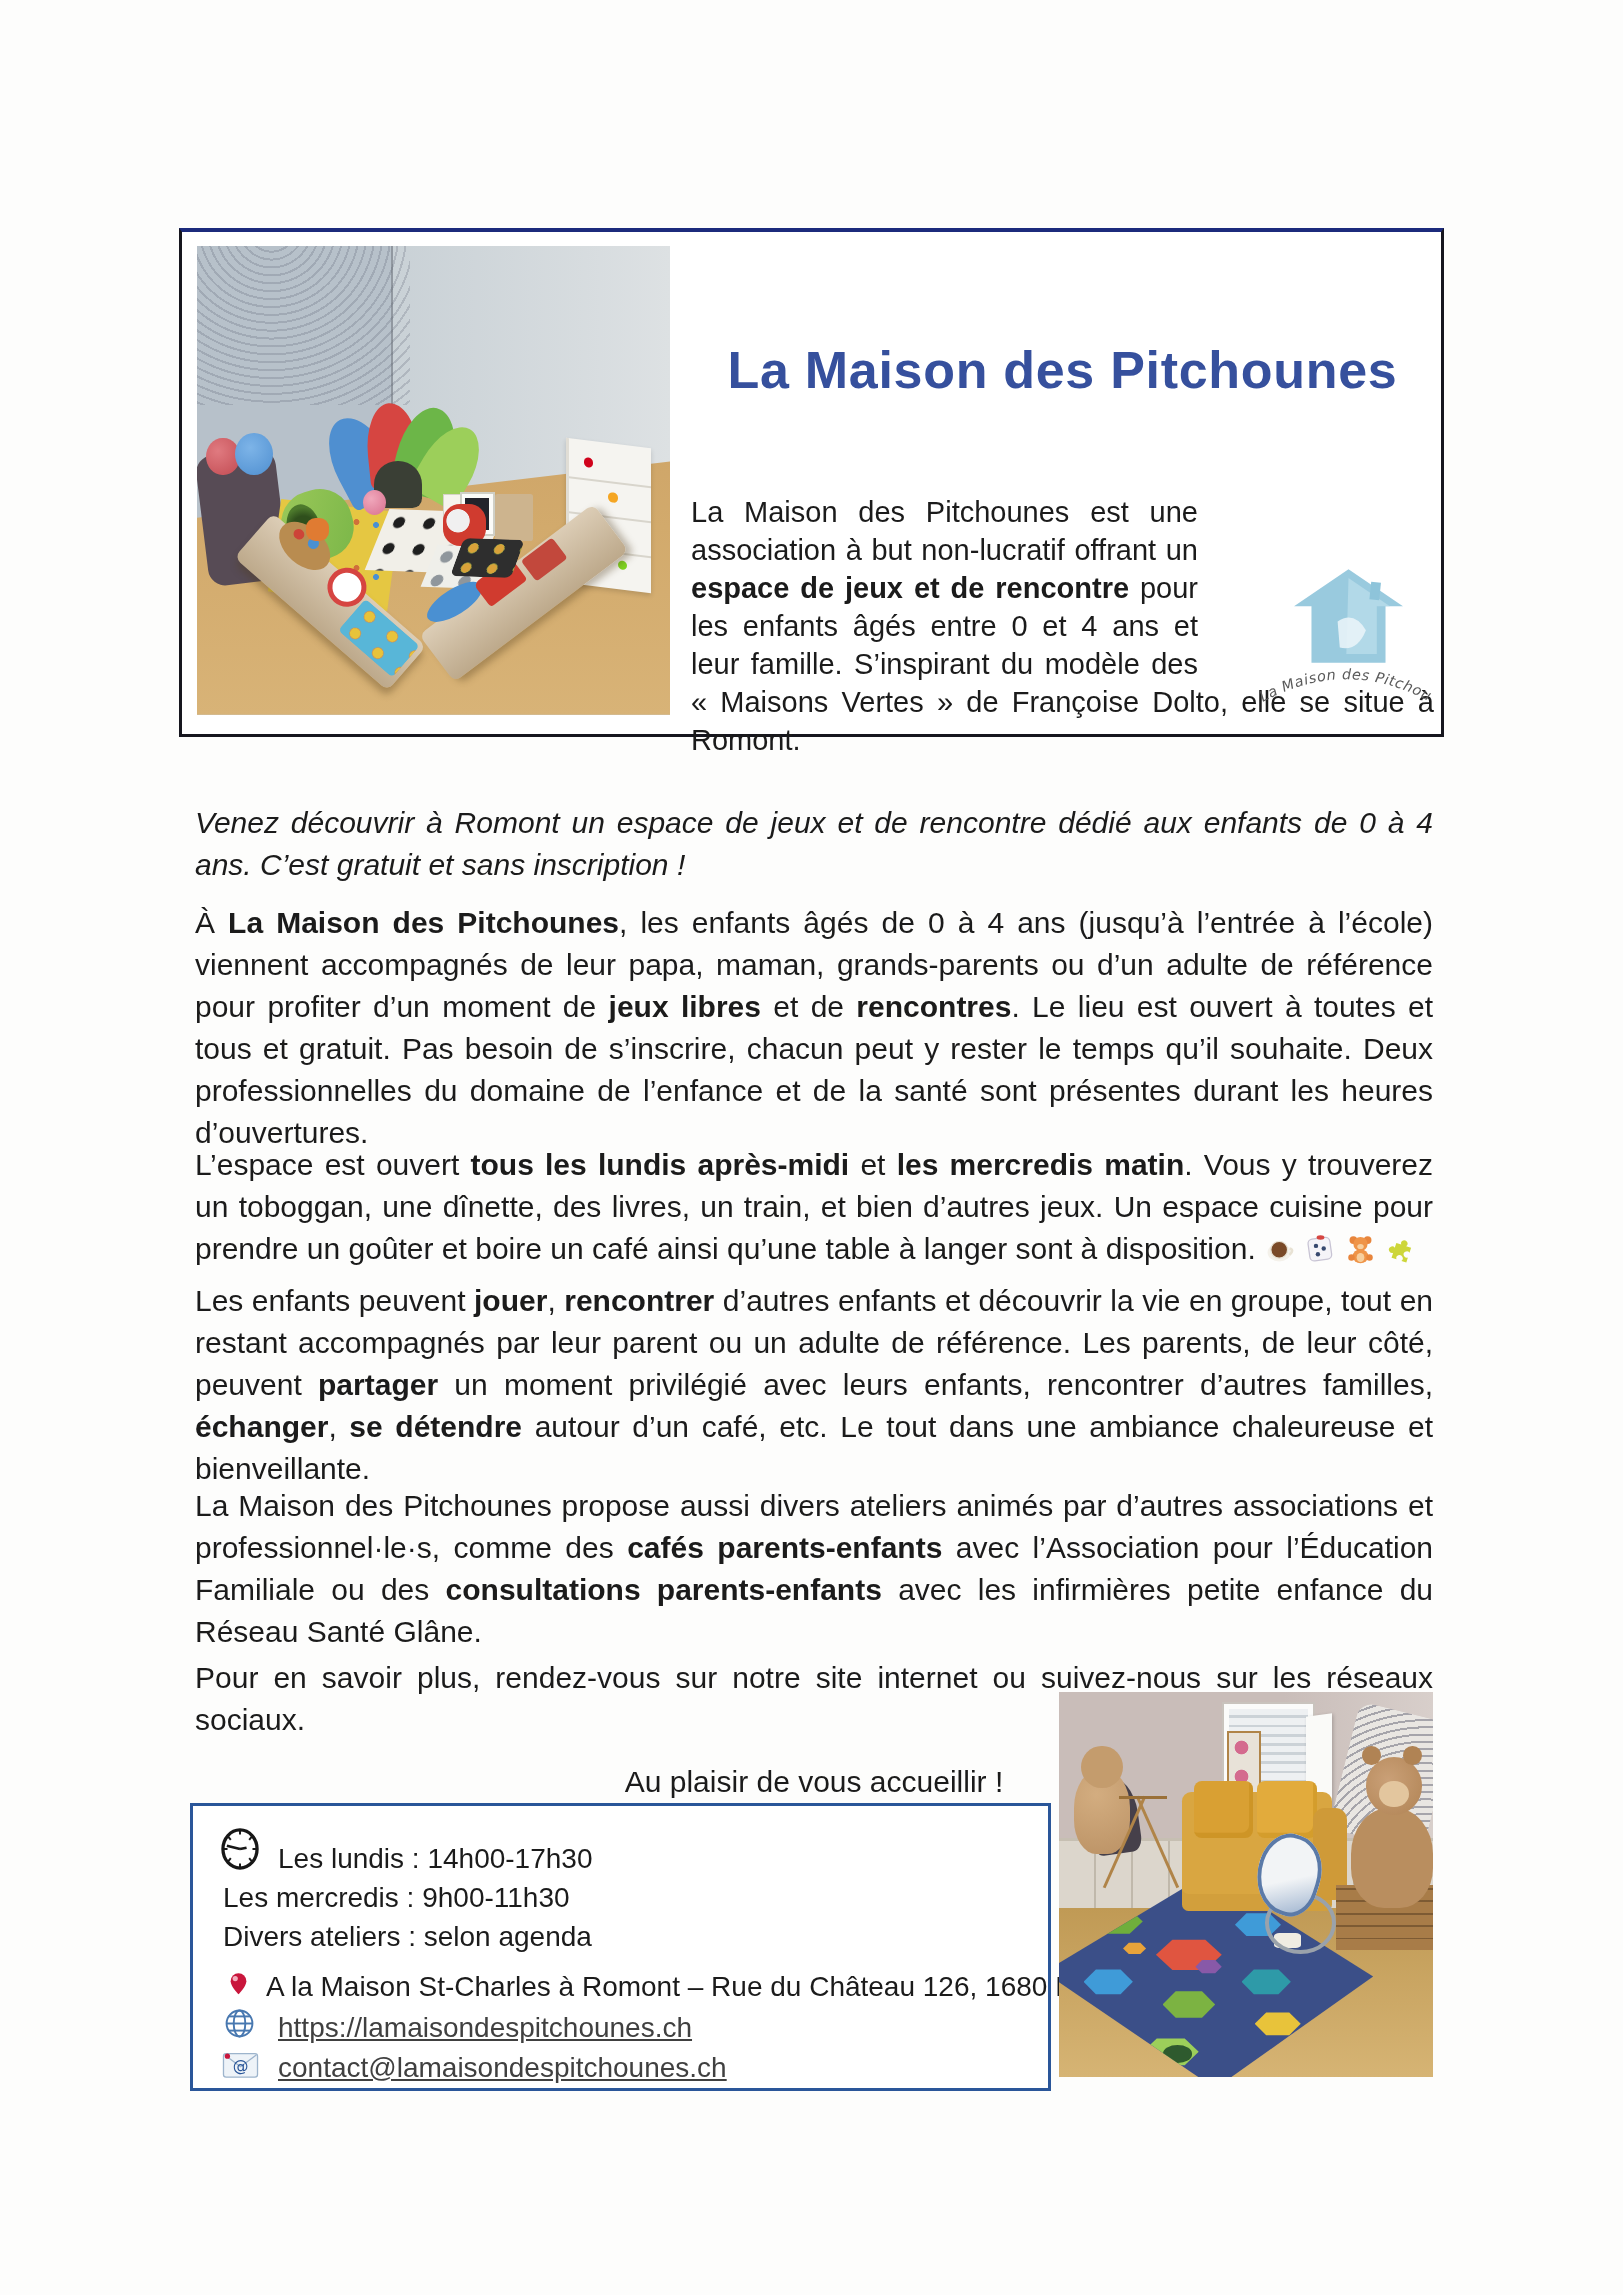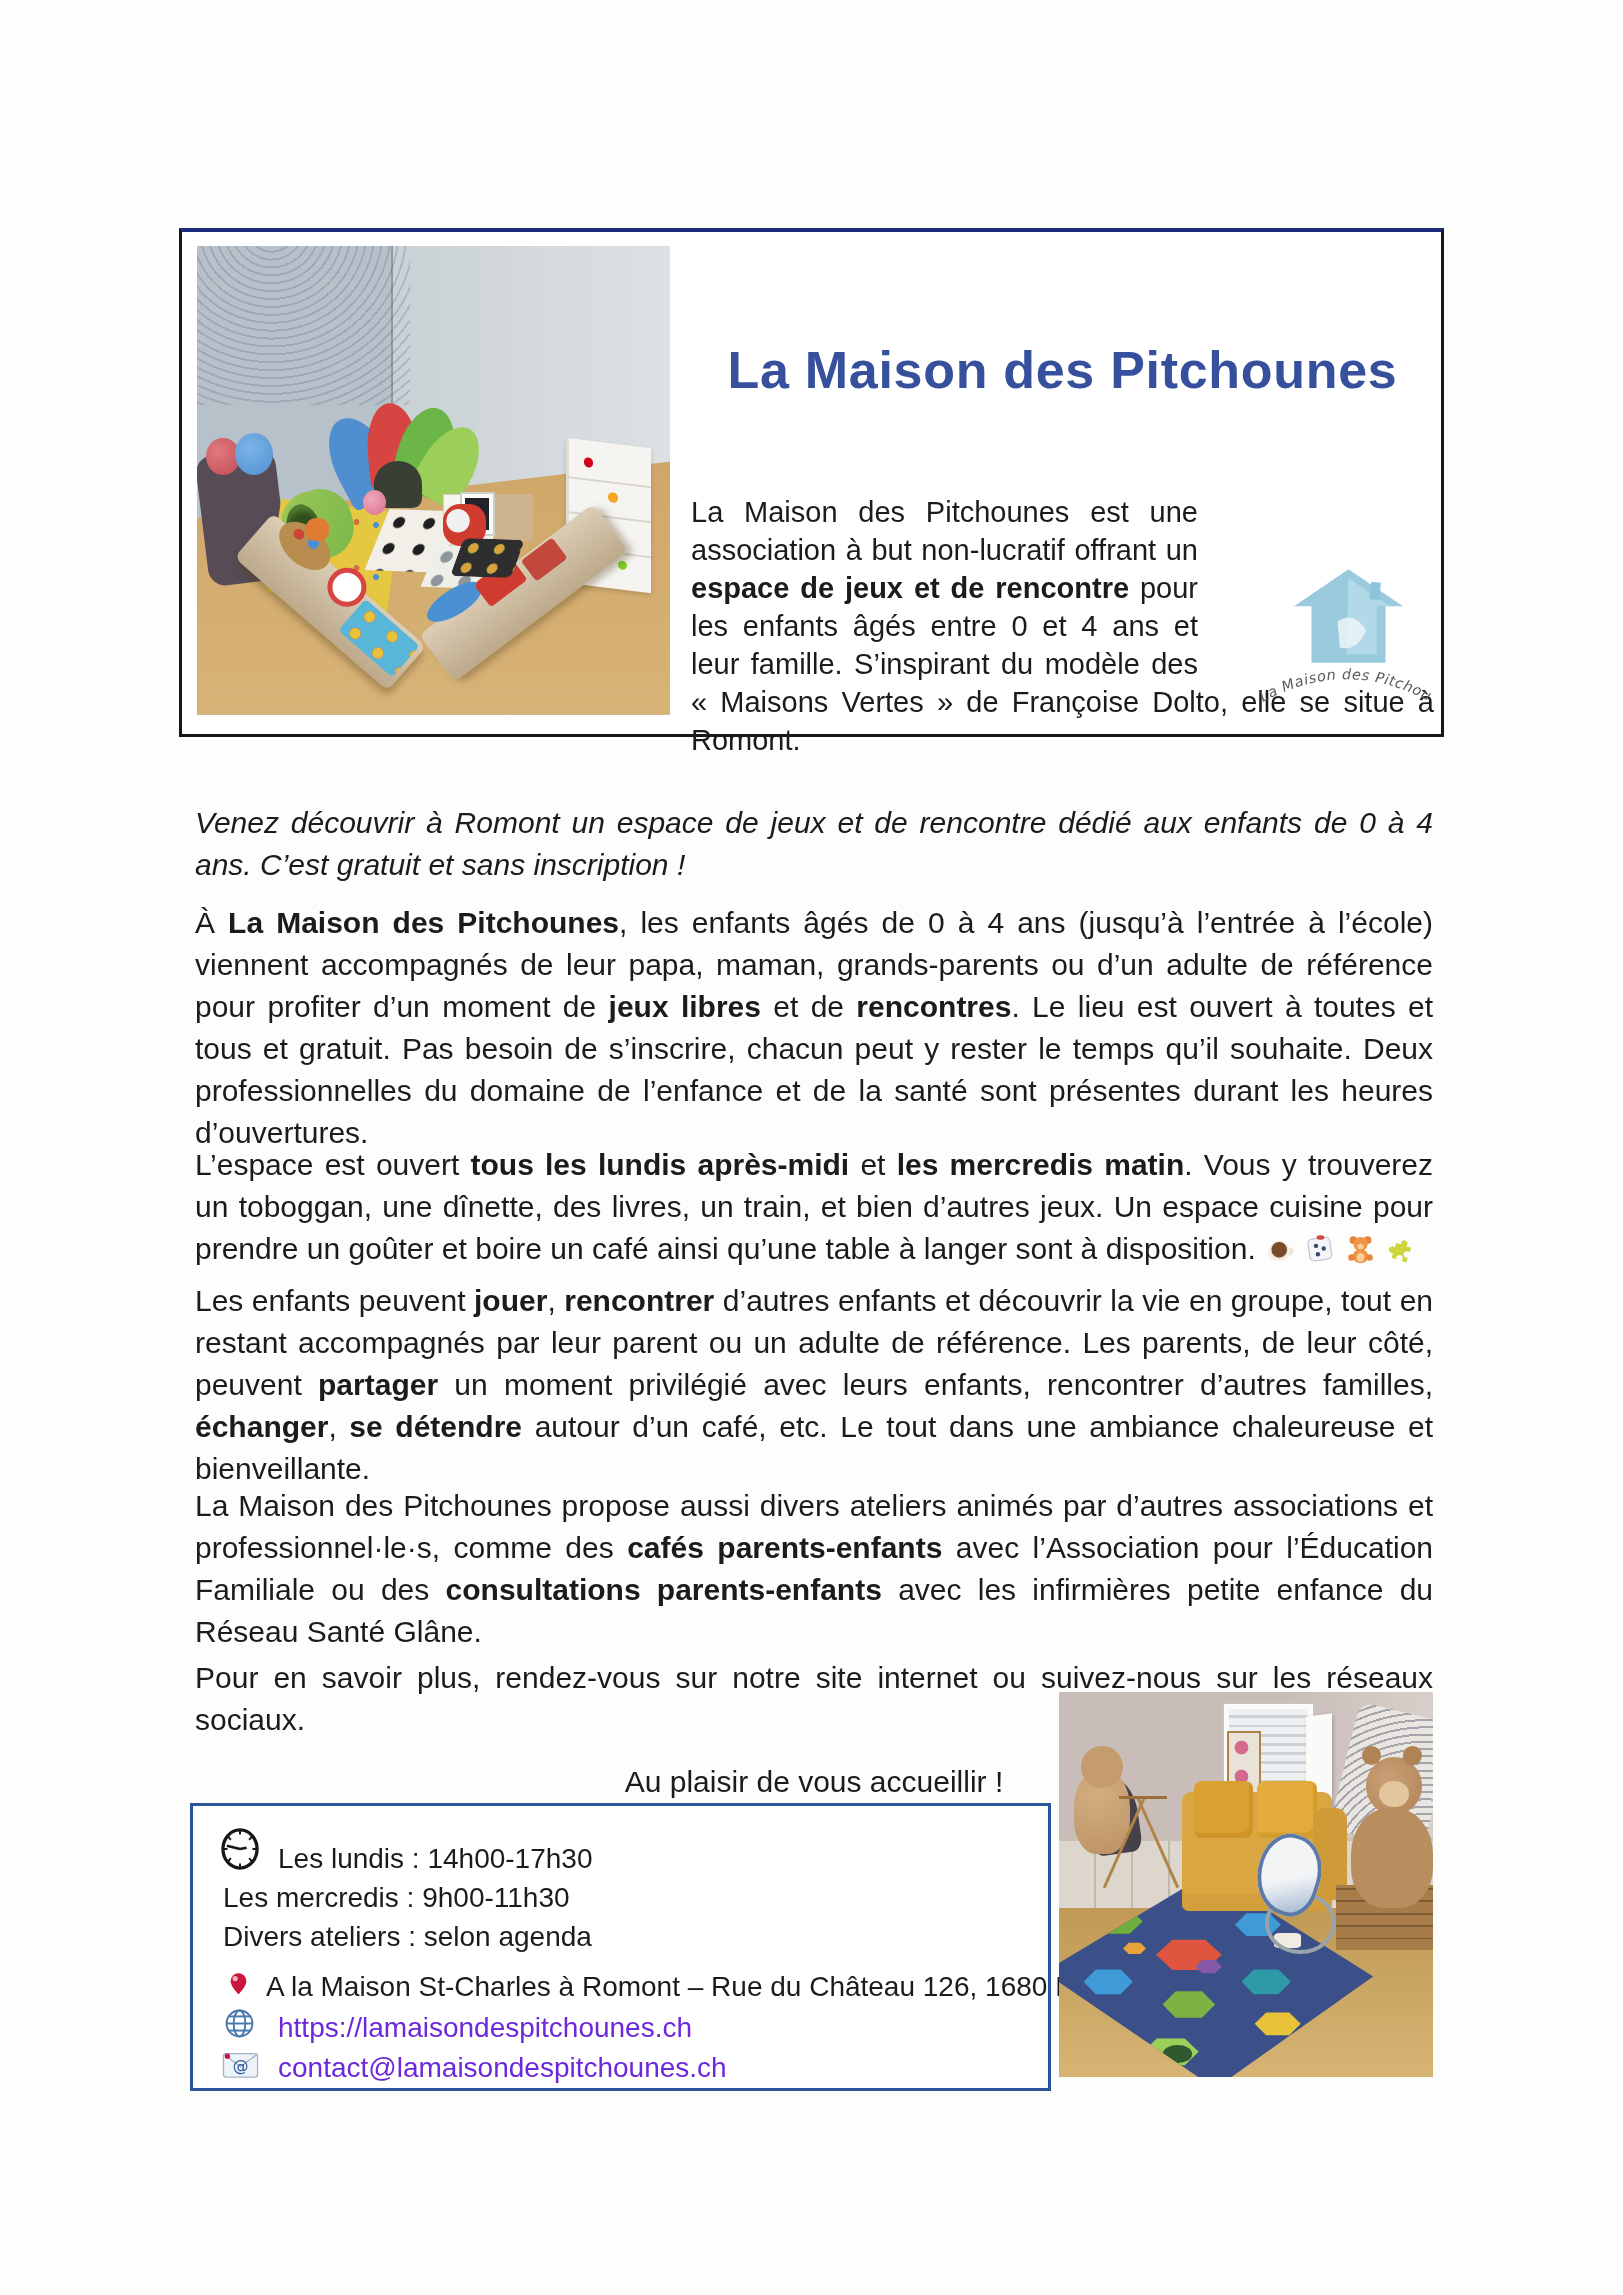--- a/index.html
+++ b/index.html
@@ -136,21 +136,21 @@
   .r-mercredis{left:30px;top:76px;}
   .r-divers{left:30px;top:115px;}
   .r-address{left:73px;top:165px;}
   .r-site{left:85px;top:206px;}
   .r-email{left:85px;top:246px;}
   .icon{position:absolute;}
   .i-clock{left:26px;top:19.6px;width:42px;height:46px;}
   .i-pin{left:35px;top:166px;width:21px;height:23.6px;}
   .i-globe{left:31px;top:202px;width:31px;height:31px;}
   .i-mail{left:29px;top:245px;width:37px;height:27.5px;}
-  a.link, .link{color:#6d28d9;cursor:pointer;}
+  a.link, .link{color:#404040;text-decoration:underline;cursor:pointer;}
 </style>
 </head>
 <body>
 
 <div id="page">
 
   <div class="abs header-card">
 
     <div class="abs photo header-photo">
       <div class="abs hp-wall-l"></div>

